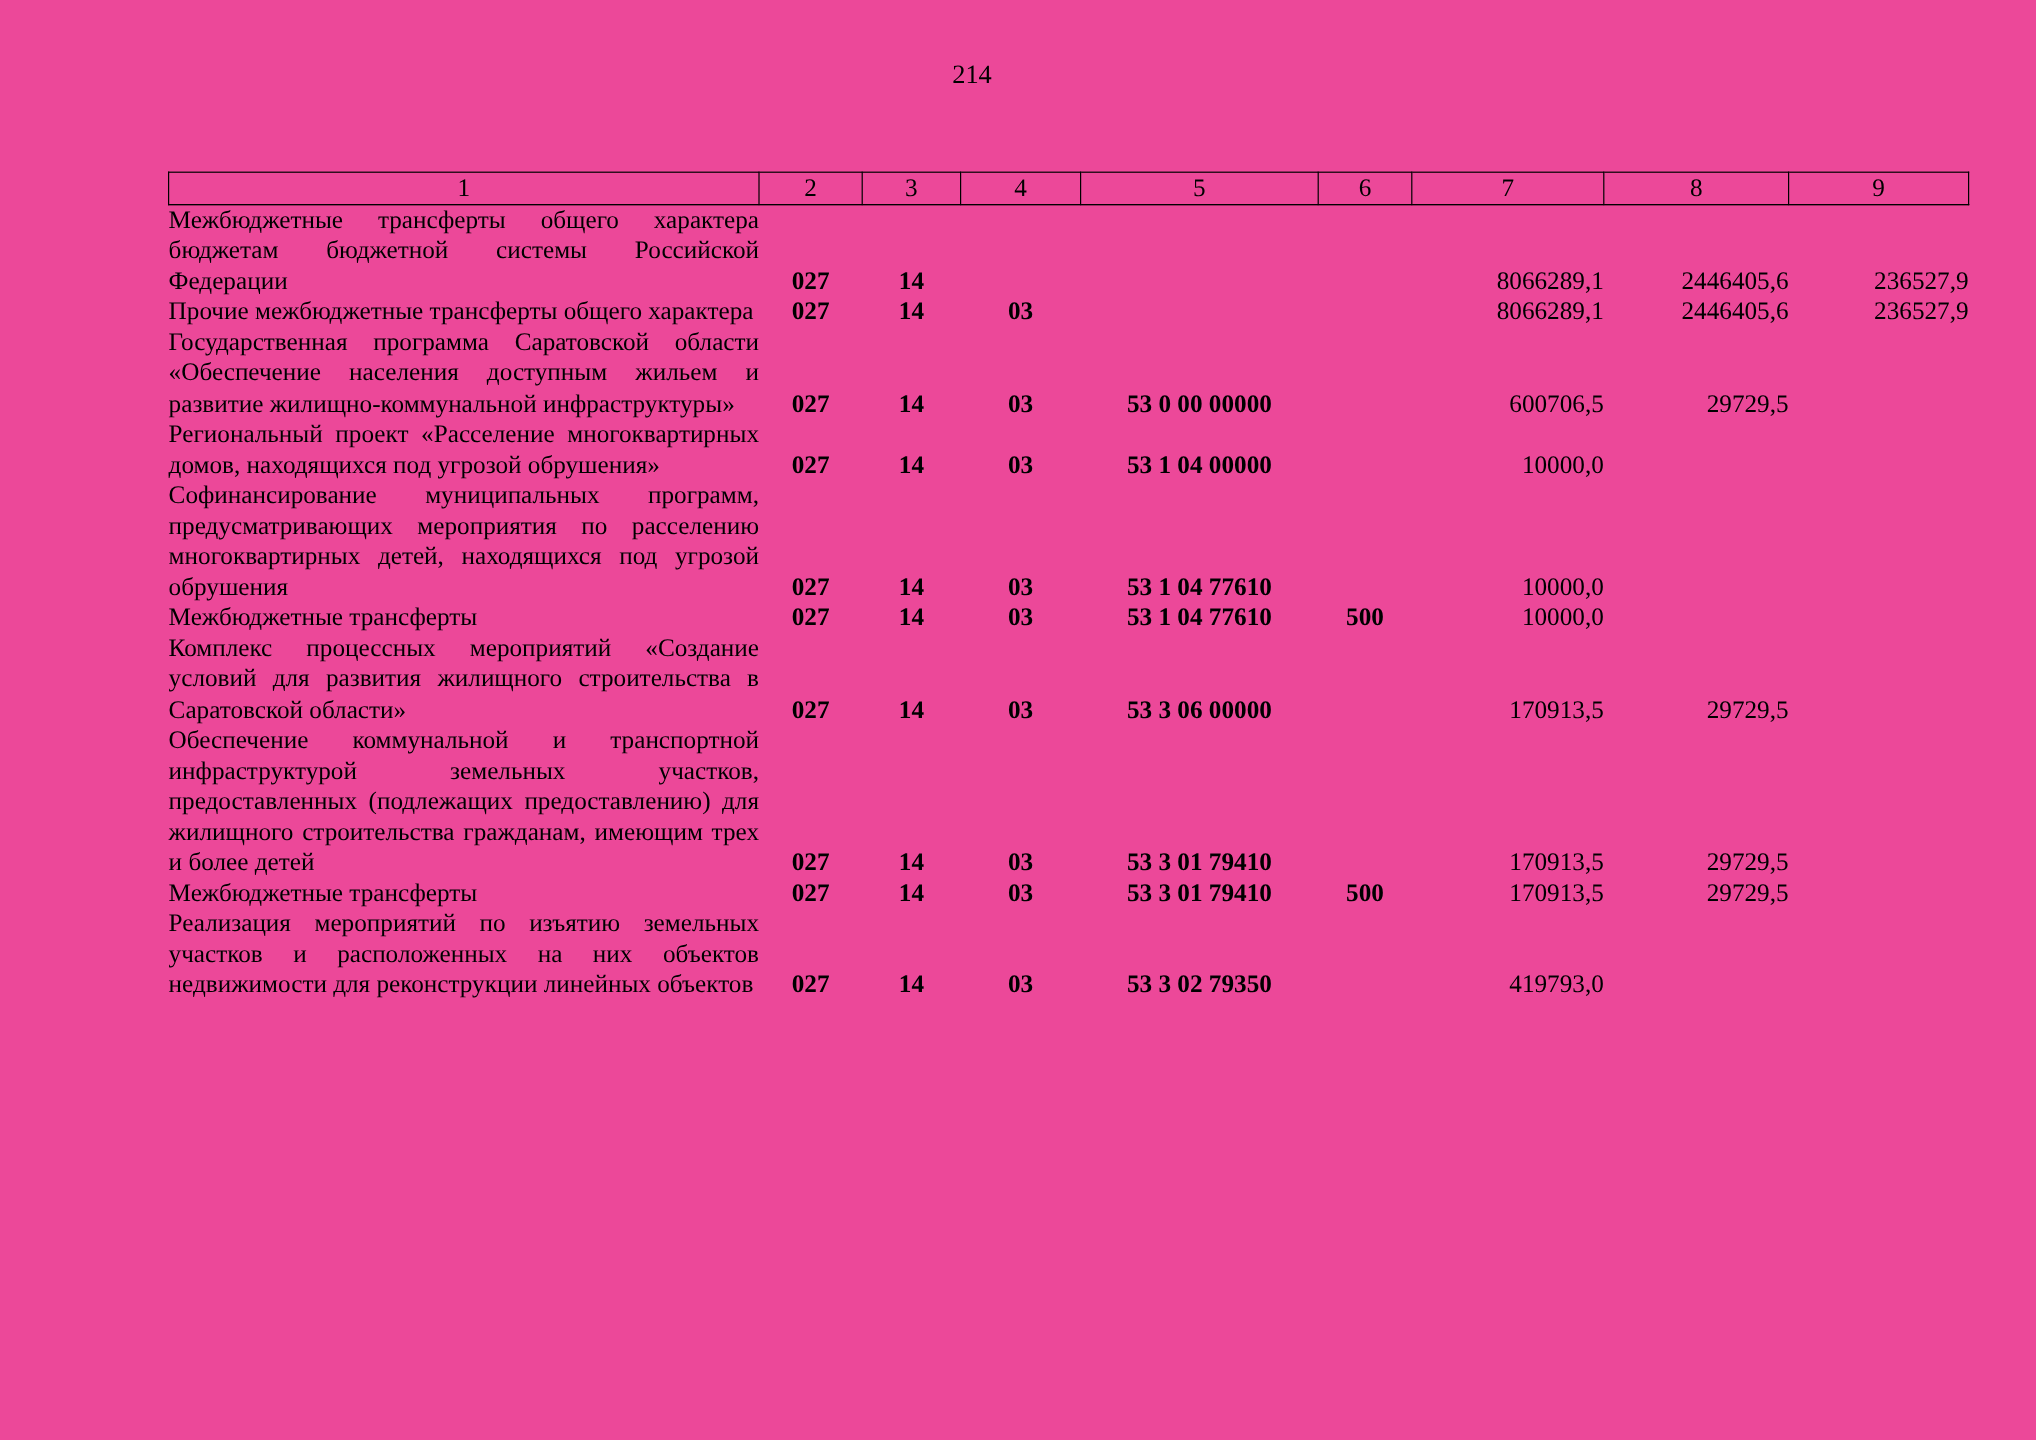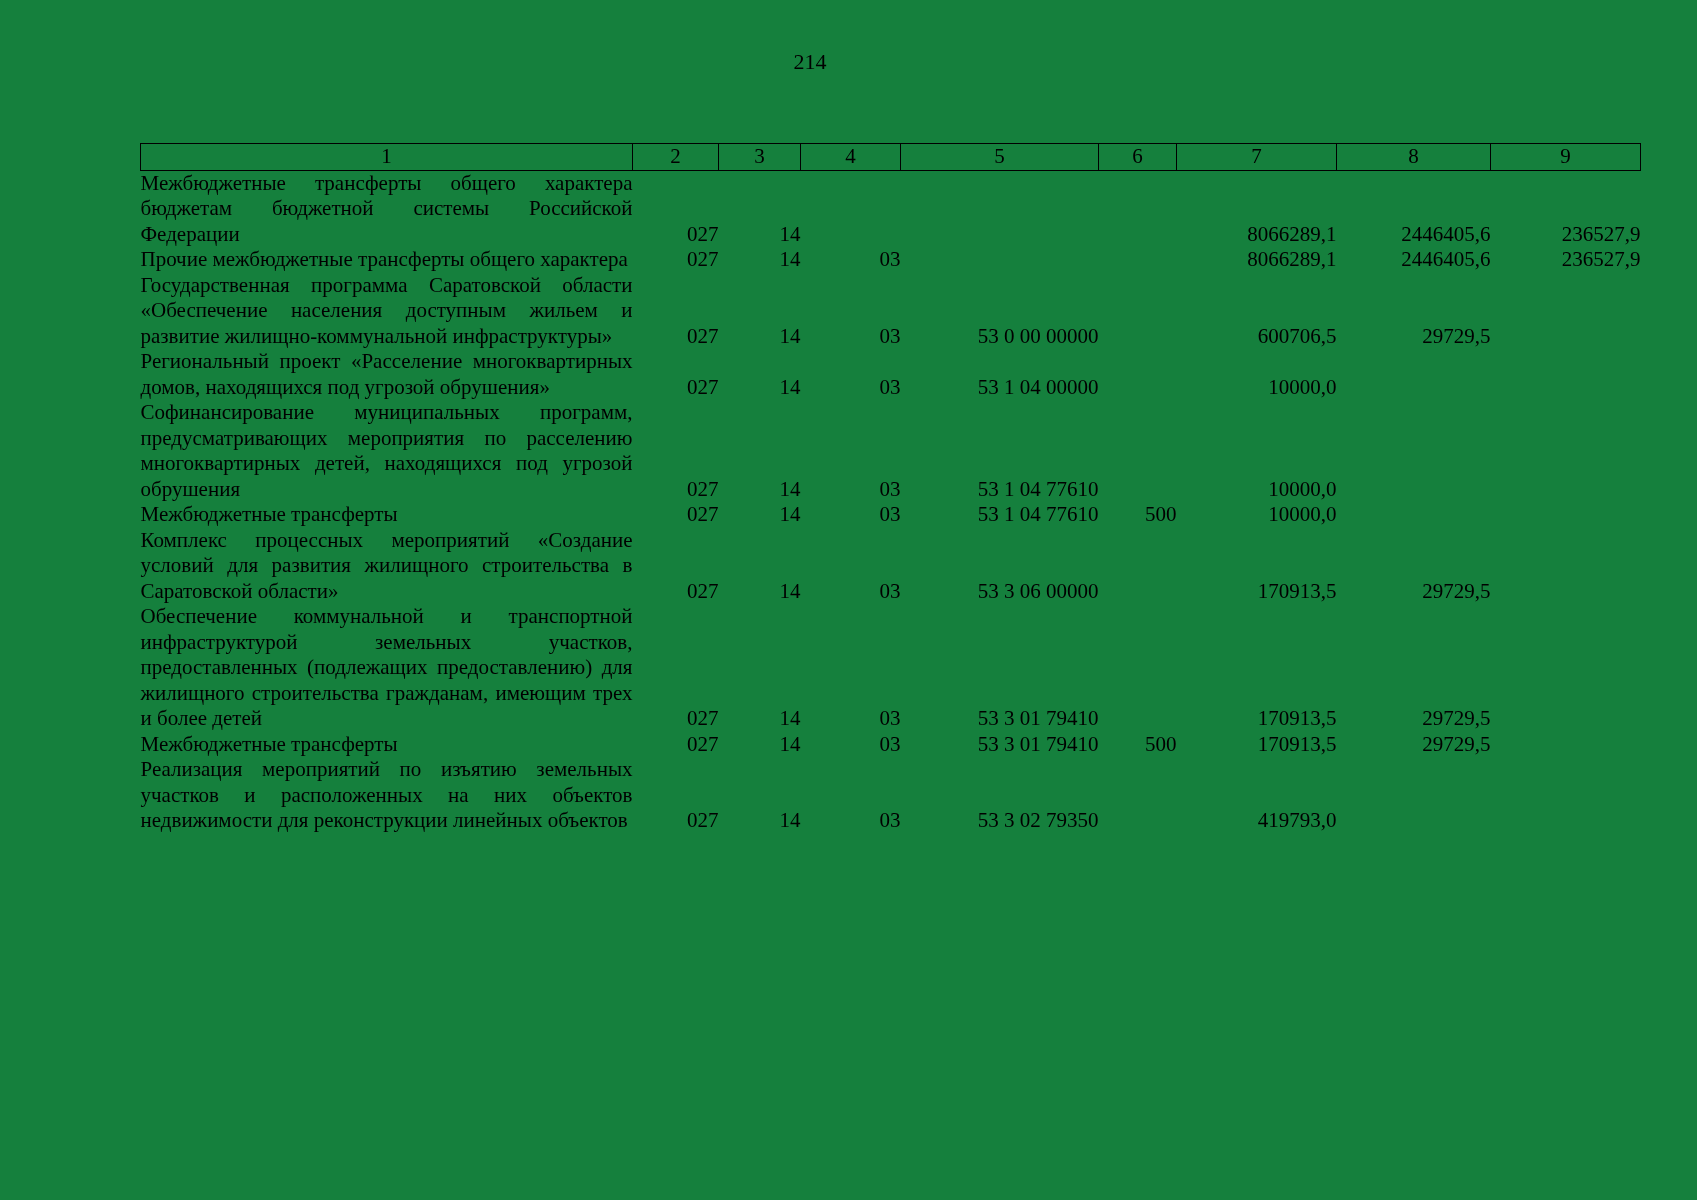--- a/index.html
+++ b/index.html
@@ -5,21 +5,21 @@
   * { box-sizing: border-box; }
   html, body { margin: 0; padding: 0; background: #ffffff; }
   body {
     width: 1697px; height: 1200px;
     font-family: "Liberation Serif", "DejaVu Serif", serif;
     color: #000;
   }
   .page {
     position: relative;
     width: 1697px; height: 1200px;
-    background: #15803d;
+    background: #ec4899;
     overflow: hidden;
   }
   .page-number {
     position: absolute;
     top: 50px; left: 0; width: 1620px;
     text-align: center;
     font-size: 22px;
     line-height: 24px;
   }
   table.budget {
@@ -44,22 +44,23 @@
     padding: 0;
     vertical-align: bottom;
   }
   td.c1 {
     text-align: justify;
     padding-left: 10px;
     padding-right: 54px;
     font-family: Liberation Serif, serif;
   }
   td.c2, td.c3, td.c4, td.c5, td.c6 {
-    text-align: right;
+    text-align: center;
     white-space: nowrap;
+    font-weight: bold;
   }
   td.c7, td.c8, td.c9 {
     text-align: right;
     padding-right: 8px;
     white-space: nowrap;
   }
 </style>
 </head>
 <body>
 

